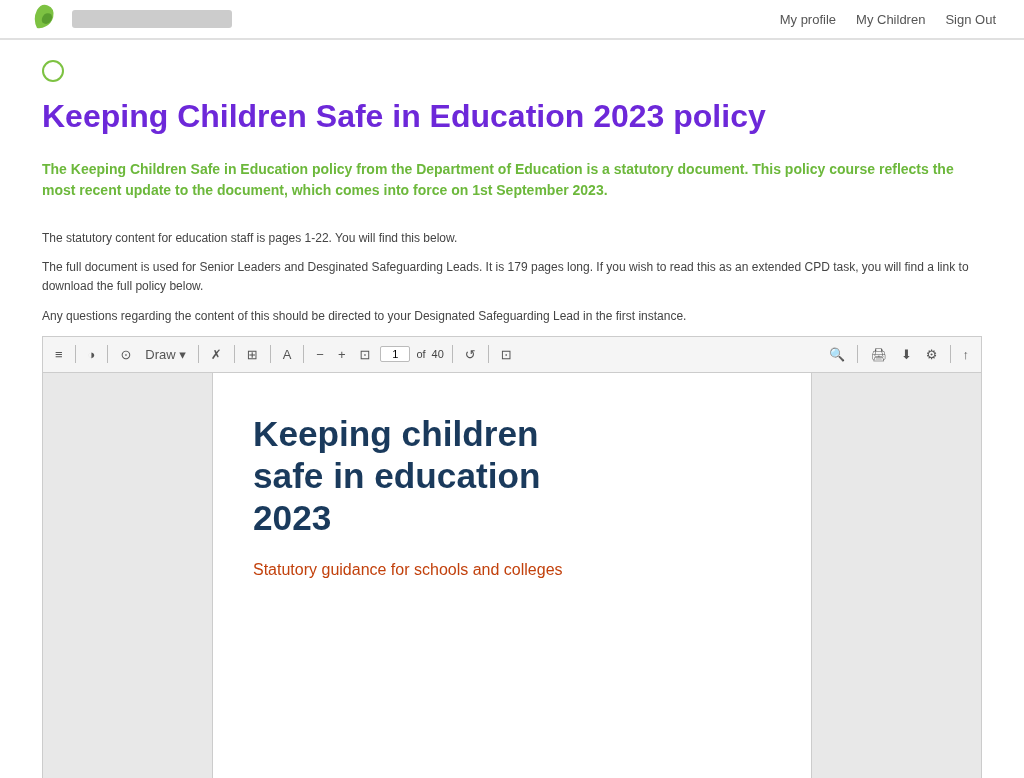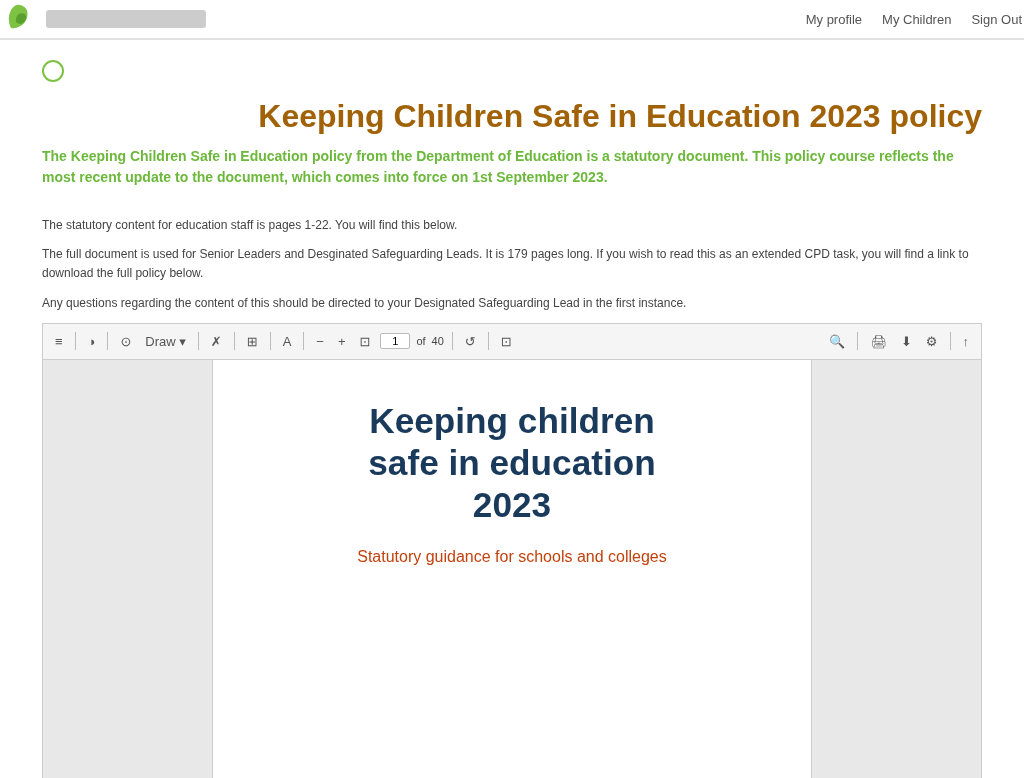--- a/index.html
+++ b/index.html
@@ -3,21 +3,21 @@
   <meta charset="utf-8">
   <style>
     * { box-sizing: border-box; margin: 0; padding: 0; }
     body {
       font-family: Arial, sans-serif;
       background: #fff;
       color: #333;
     }
     .top-bar {
       border-bottom: 2px solid #e0e0e0;
-      padding: 8px 2px;
+      padding: 8px 28px;
       display: flex;
       align-items: center;
       justify-content: space-between;
       height: 40px;
     }
     .logo-area {
       display: flex;
       align-items: center;
       gap: 8px;
     }
@@ -49,23 +49,23 @@
     .loading-icon {
       width: 22px;
       height: 22px;
       border: 2px solid #7dc242;
       border-radius: 50%;
       margin-bottom: 16px;
     }
     .page-title {
       font-size: 2rem;
       font-weight: bold;
-      color: #a16207;
-      margin-bottom: 11px;
-      text-align: right;
+      color: #6d28d9;
+      margin-bottom: 24px;
+      text-align: left;
     }
     .intro-bold {
       font-size: 14px;
       font-weight: bold;
       color: #6cb83b;
       margin-bottom: 28px;
       line-height: 1.5;
     }
     .para {
       font-size: 12px;
@@ -143,21 +143,20 @@
       padding: 40px 40px;
       overflow: auto;
     }
     .pdf-right-panel {
       width: 170px;
       background: #e8e8e8;
       border-left: 1px solid #ccc;
     }
     .pdf-page-content {
       width: 100%;
-      text-align: center;
     }
     .pdf-doc-title {
       font-size: 2.2rem;
       font-weight: bold;
       color: #1a3a5c;
       line-height: 1.2;
       margin-bottom: 20px;
     }
     .pdf-doc-subtitle {
       font-size: 1rem;

